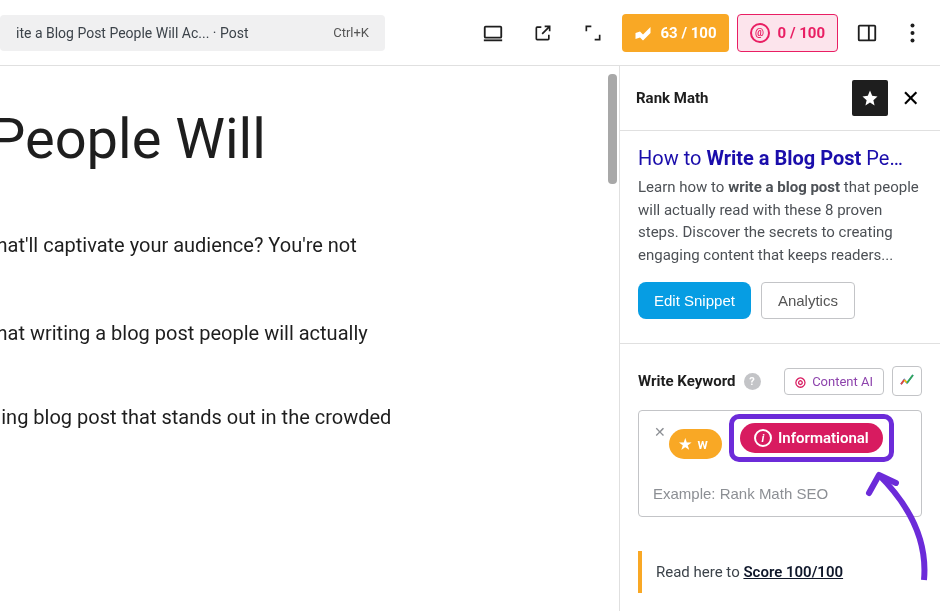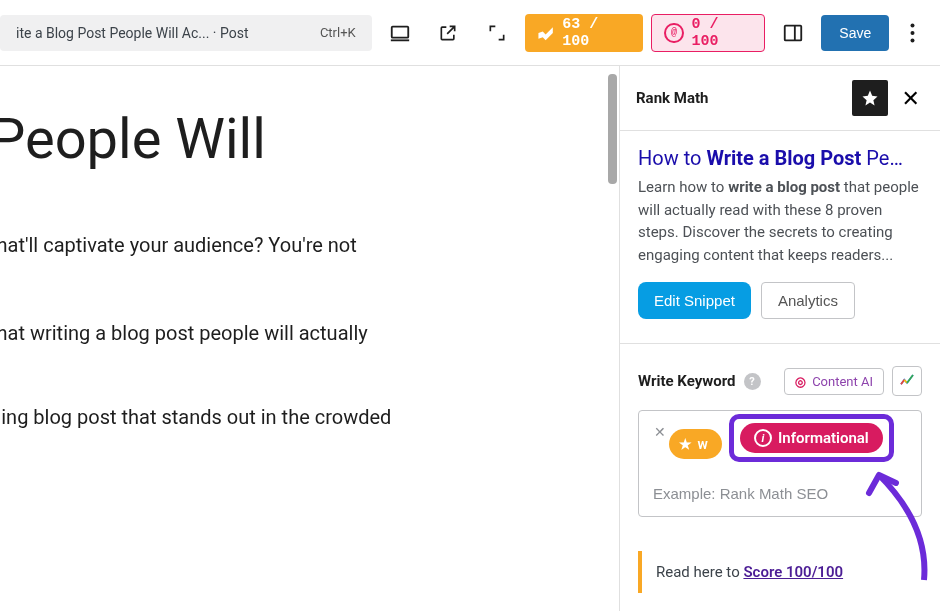--- a/index.html
+++ b/index.html
@@ -44,21 +44,20 @@
     }
     .score-pill {
       height: 38px;
       border-radius: 4px;
       display: inline-flex;
       align-items: center;
       padding: 0 12px;
       font-weight: 700;
       font-size: 15px;
       gap: 8px;
-      font-family: Liberation Mono, monospace;
     }
     .score-orange {
       background: #f9a825;
       color: #fff;
     }
     .score-red {
       background: #fce4ec;
       border: 1.5px solid #e91e63;
       color: #e91e63;
     }
@@ -298,21 +297,21 @@
     .kw-input::placeholder { color: #8c8f94; }
 
     .score-hint {
       margin: 20px 18px 0 18px;
       border-left: 4px solid #f9a825;
       background: #fff;
       padding: 12px 14px;
       font-size: 15px;
       color: #3c434a;
     }
-    .score-hint a { color: #4c1d95; text-decoration: underline; font-weight: 600; }
+    .score-hint a { color: #0f172a; text-decoration: underline; font-weight: 600; }
 
     .arrow-annot {
       position: absolute;
       right: 6px;
       top: 465px;
       pointer-events: none;
     }
   </style>
 </head>
 <body>
@@ -348,21 +347,20 @@
   <div class="score-pill score-red">
     <span class="ring">@</span>
     <span>0 / 100</span>
   </div>
   <div class="icon-btn">
     <svg width="22" height="22" viewBox="0 0 24 24" fill="none" stroke="currentColor" stroke-width="2">
         <rect x="3" y="4" width="18" height="16" rx="1"></rect>
         <path d="M14 4v16"></path>
       </svg>
   </div>
-  <button class="save-btn">Save</button>
   <div class="more-btn">
     <svg width="5" height="20" viewBox="0 0 5 20" fill="#1e1e1e">
         <circle cx="2.5" cy="2.5" r="2"></circle>
         <circle cx="2.5" cy="10" r="2"></circle>
         <circle cx="2.5" cy="17.5" r="2"></circle>
       </svg>
   </div>
 </div>
 <div class="divider"></div>
 

